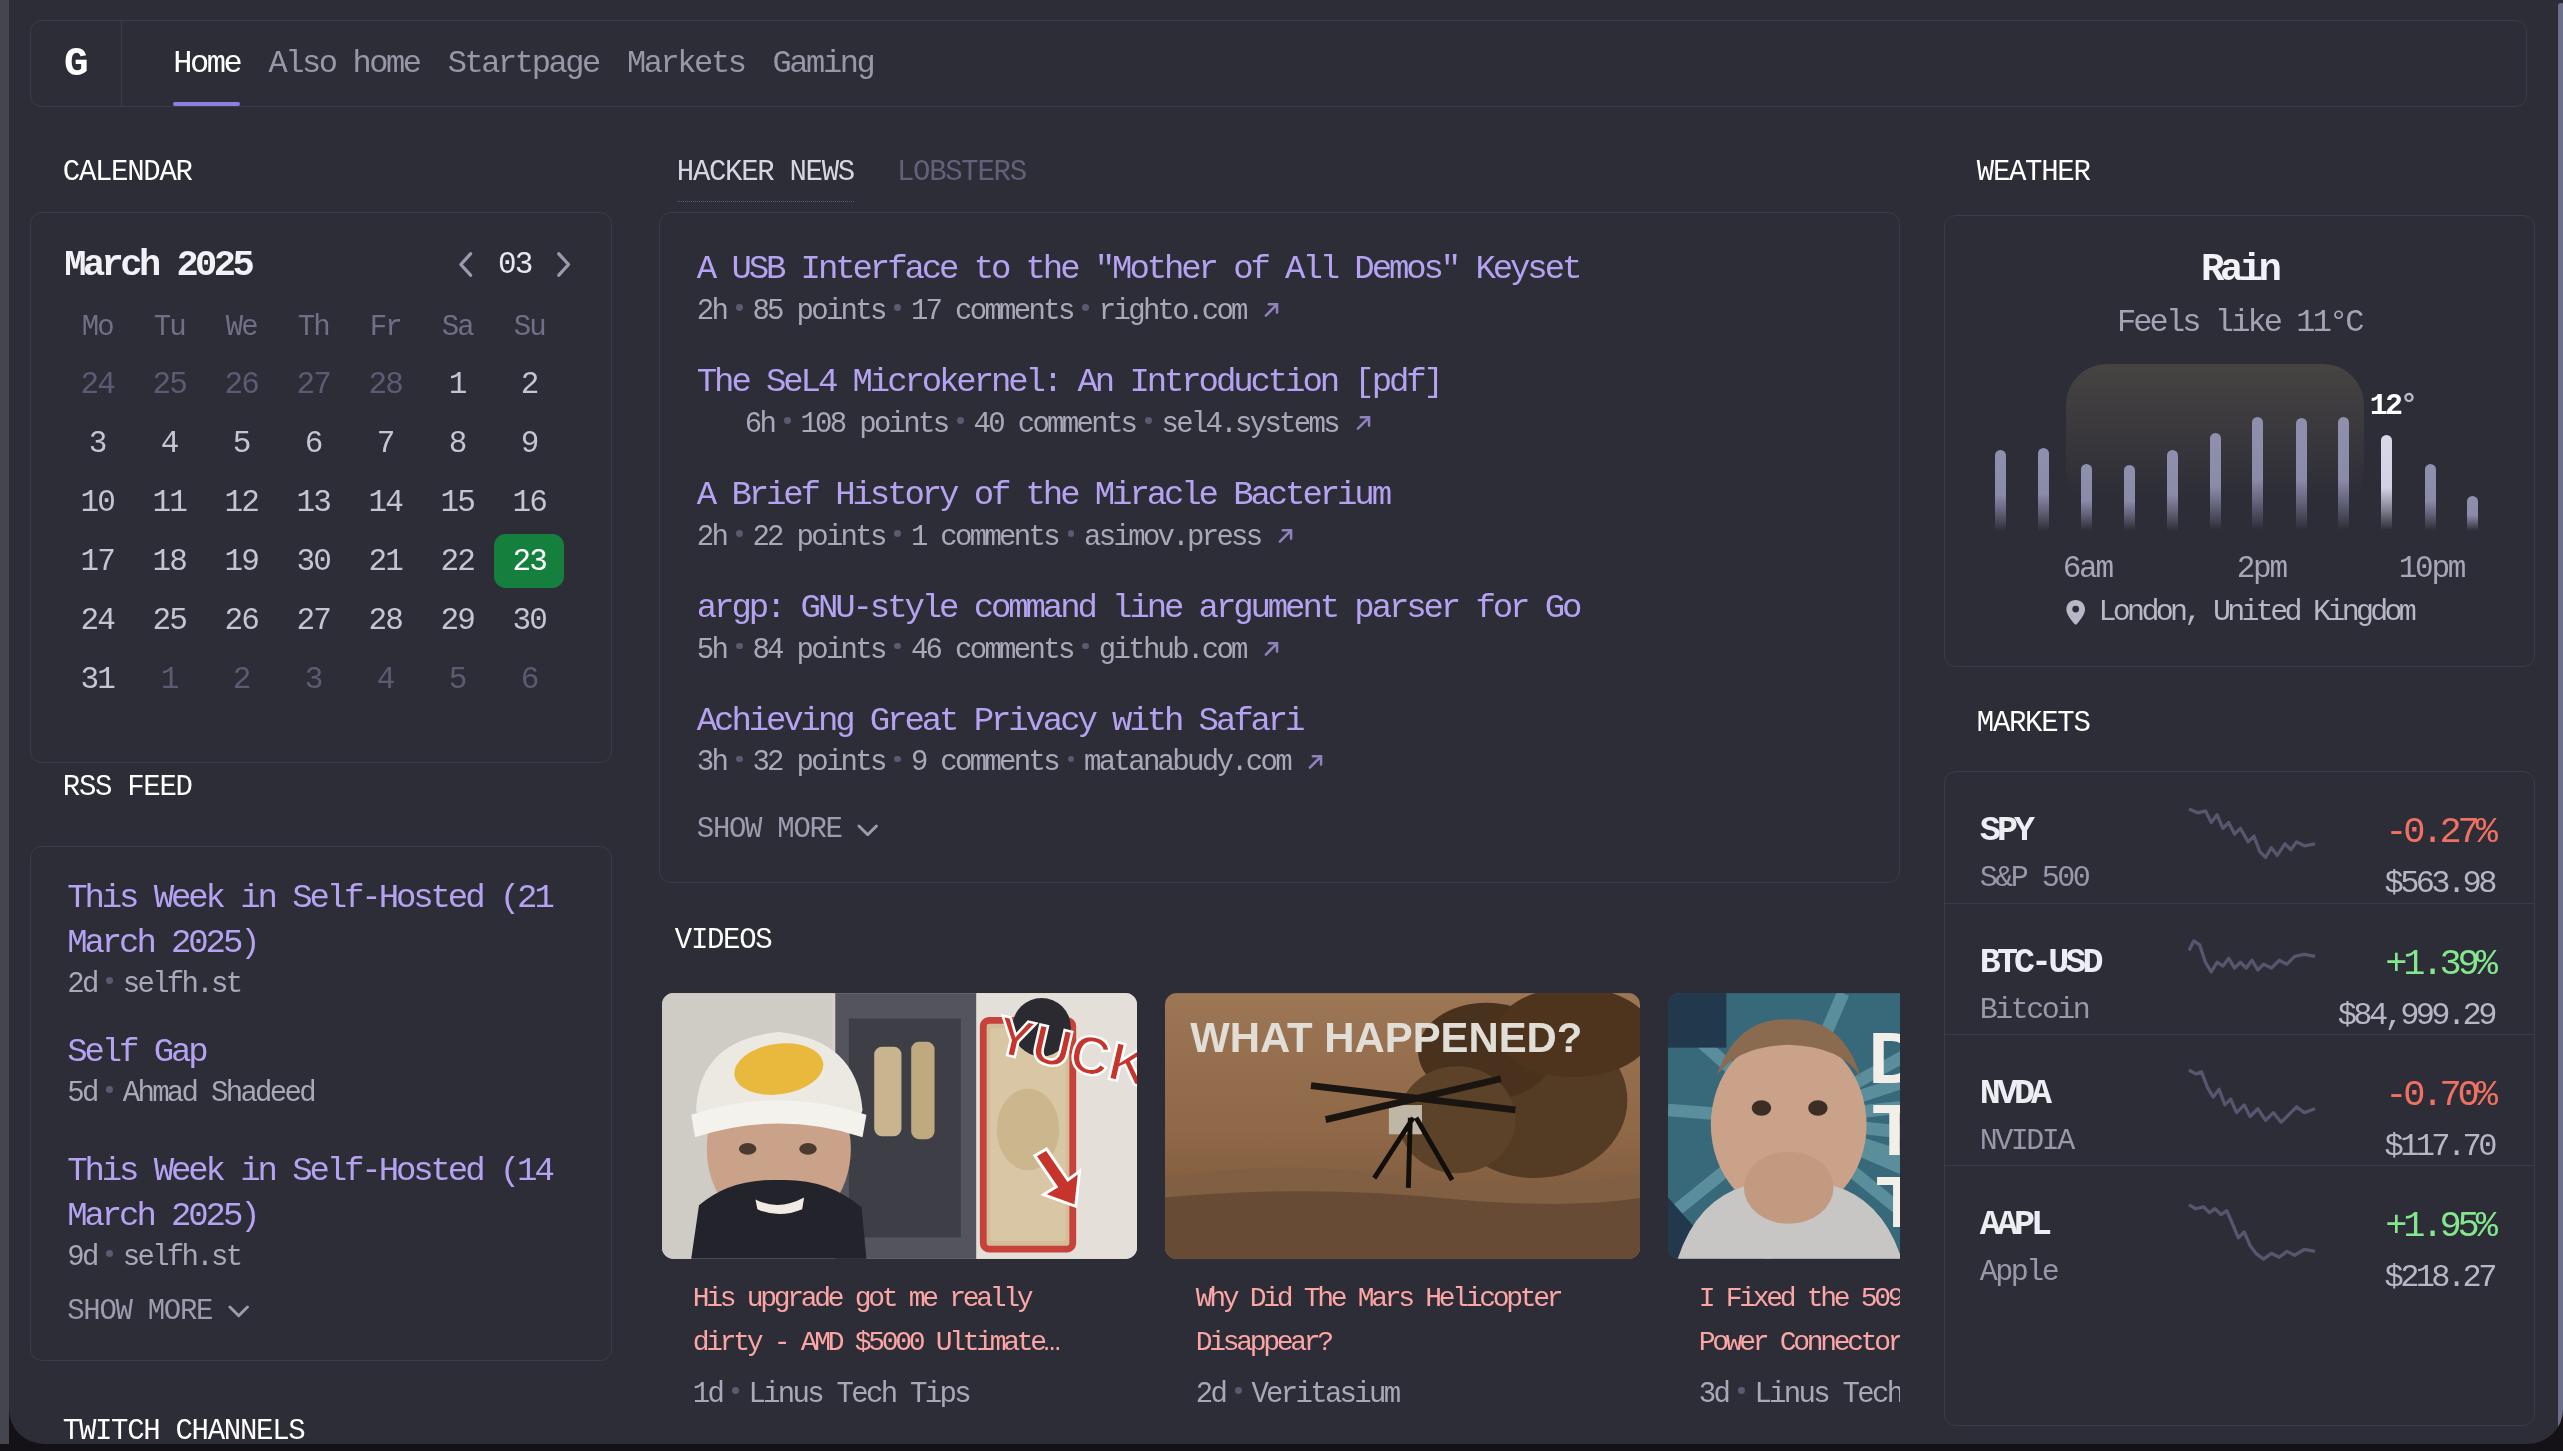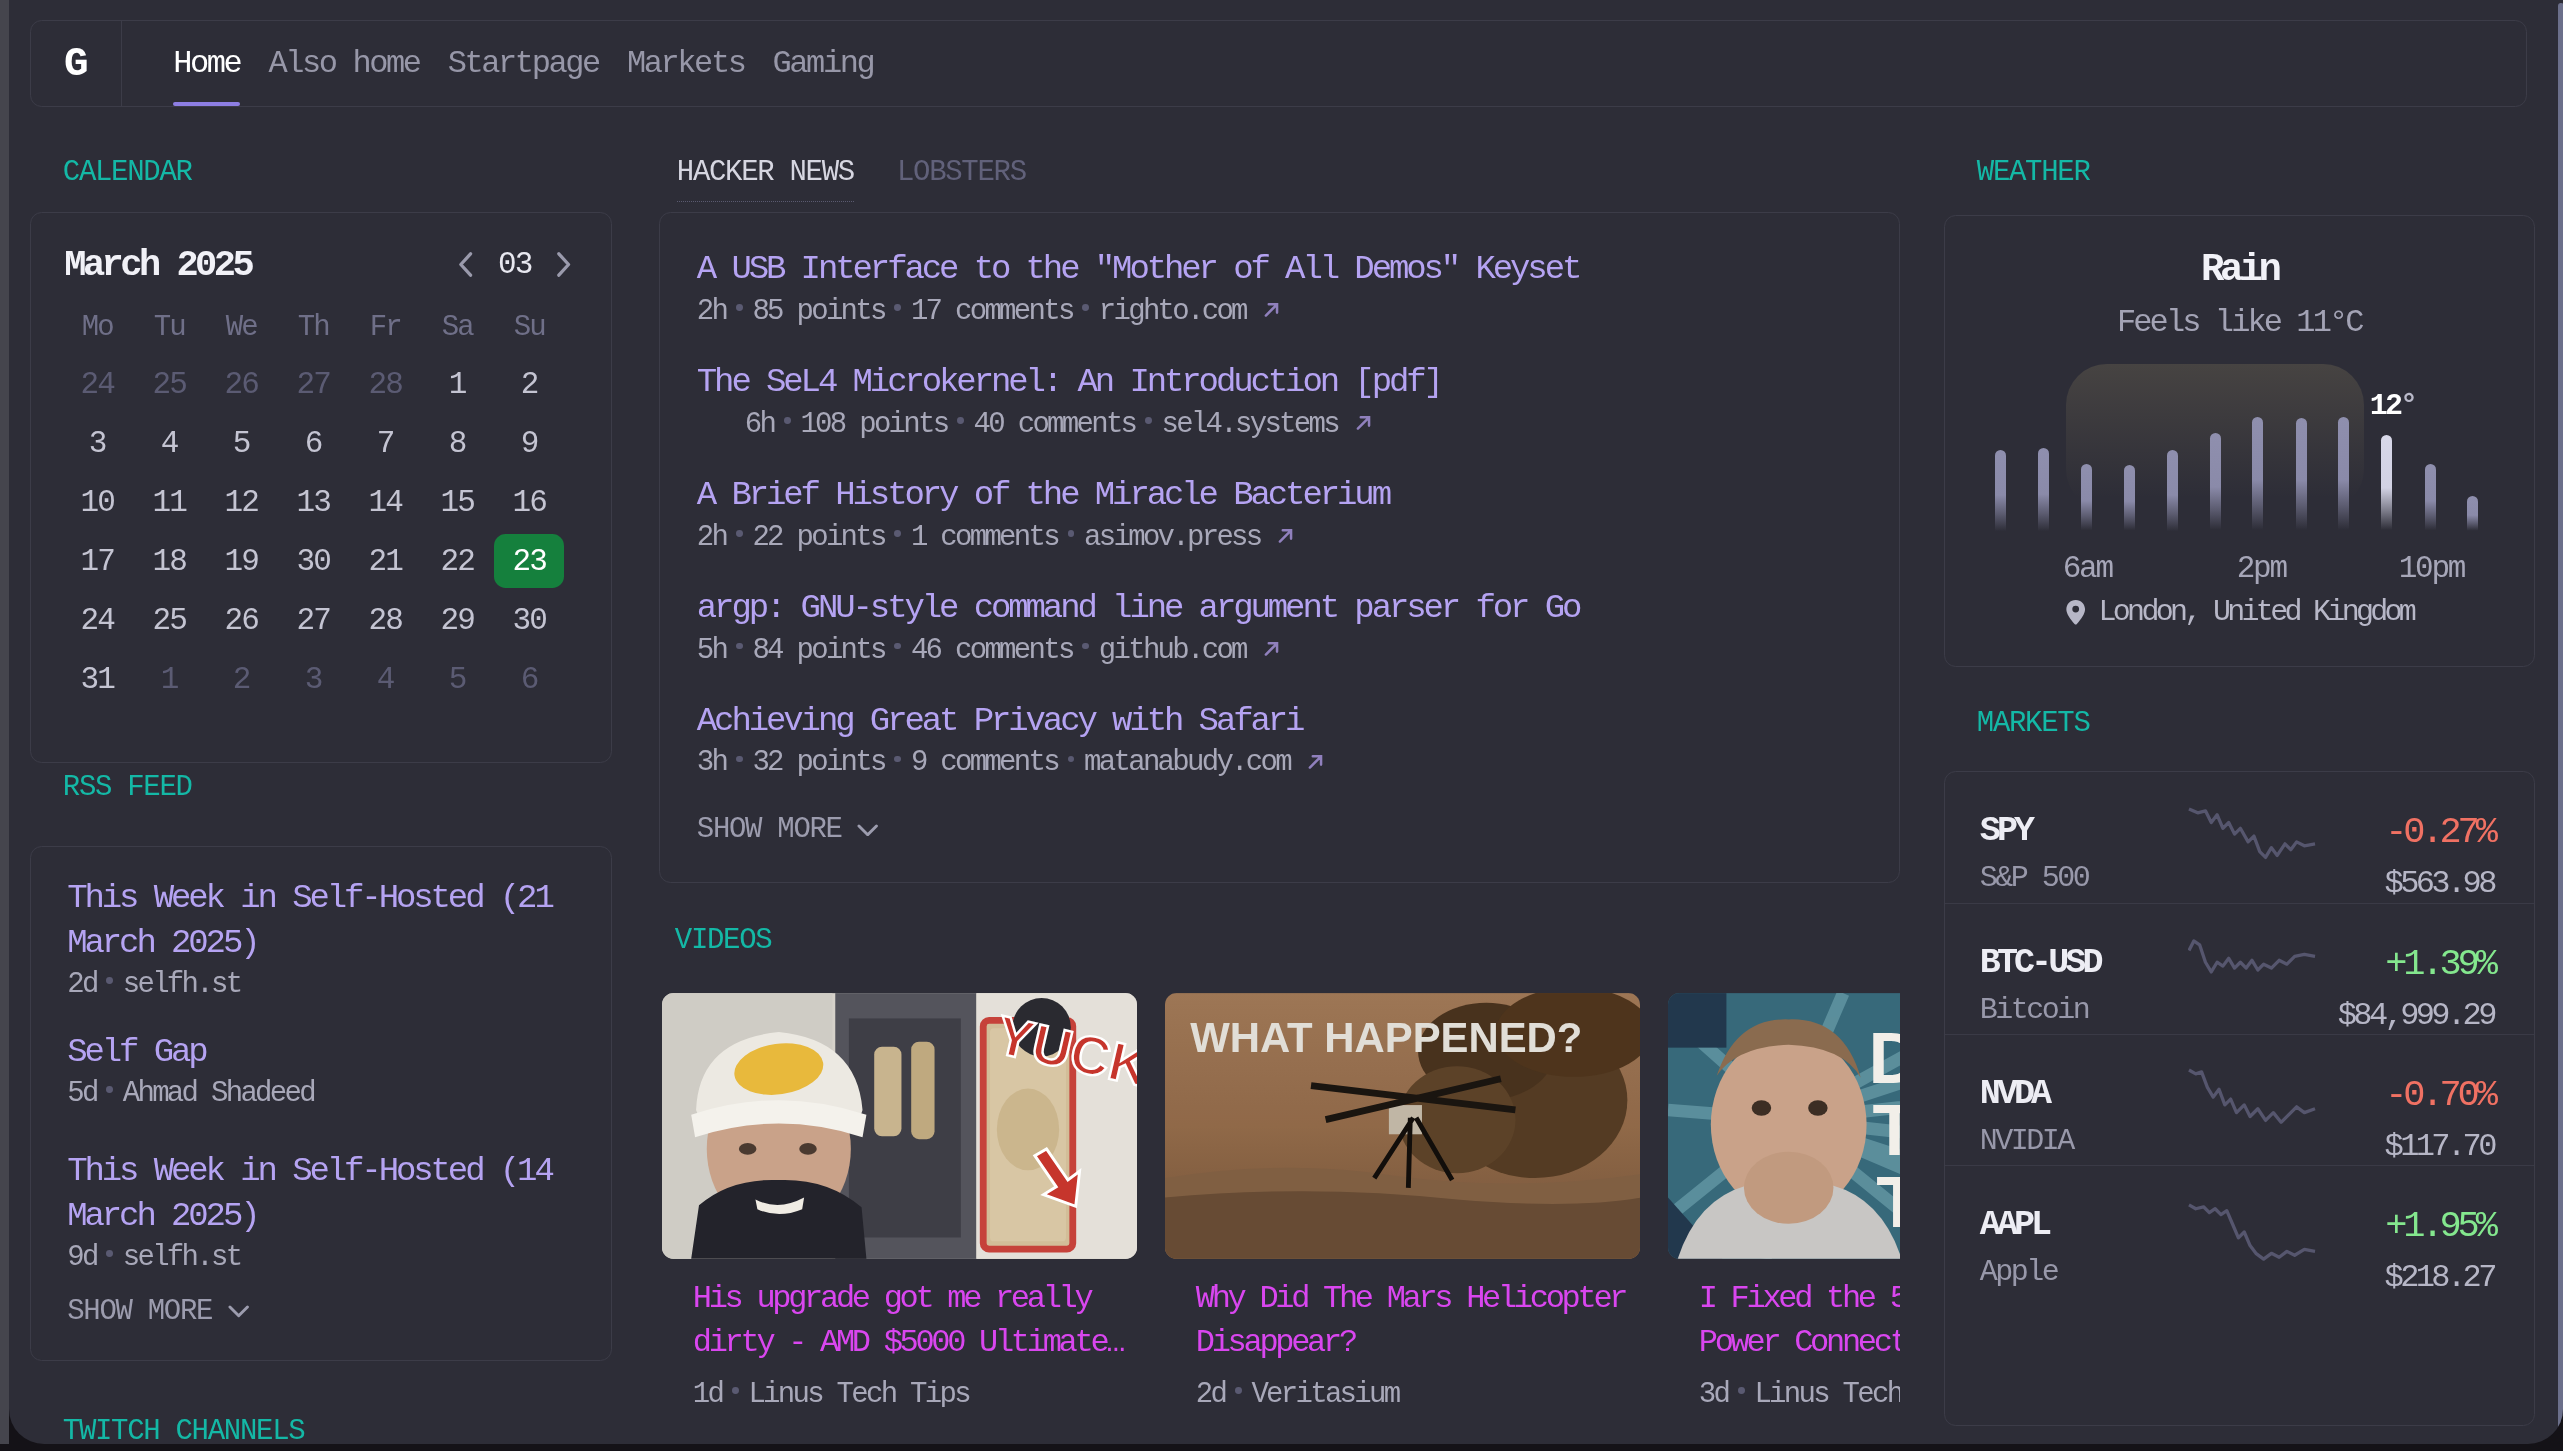--- a/index.html
+++ b/index.html
@@ -18,21 +18,21 @@
   border:1px solid #3c3c48; border-radius:11.7px; }
 .logo { position:absolute; left:0; top:0; width:91px; height:85px; border-right:1px solid #3c3c48;
   display:flex; align-items:center; justify-content:center;
   color:#fff; font-size:41px; font-weight:bold; }
 .nav { position:absolute; left:142px; top:0; height:85px; display:flex; gap:28px; align-items:center; }
 .nav a { font-size:32px; letter-spacing:-2.4px; color:#9797a8; text-decoration:none; position:relative; display:flex; align-items:center; height:100%; }
 .nav a.active { color:#ffffff; }
 .nav a.active:after { content:""; position:absolute; left:0; right:0; bottom:0px; height:4.9px; background:#8d7ee3; border-radius:2.9px; }
 
 
-.widget-label { position:absolute; font-size:29px; letter-spacing:-1.3px; color:#14b8a6; }
+.widget-label { position:absolute; font-size:29px; letter-spacing:-1.3px; color:#ffffff; }
 .card { position:absolute; border:1px solid #3c3c48; border-radius:11.7px; }
 
 
 .cal-head { display:flex; align-items:center; margin:29px 37px 0 33px; height:45px; }
 .cal-title { font-size:37px; letter-spacing:-3.5px; font-weight:bold; color:#f1f1f7; }
 .cal-ctl { margin-left:auto; display:flex; align-items:center; gap:21.4px; }
 .cal-month { font-size:31px; letter-spacing:-1.9px; color:#e8e8f0; }
 .cal-grid { display:grid; grid-template-columns:repeat(7,72px); margin:0 0 0 30px; text-align:center; }
 .cal-grid .wd { color:#6f6f88; font-size:29px; letter-spacing:-1.9px; height:54px; line-height:54px;}
 .cal-grid .d { color:#c4c4d2; font-size:31px; letter-spacing:-1.9px; height:59px; display:flex; align-items:center; justify-content:center; }
@@ -52,21 +52,21 @@
 .mrow { display:flex; align-items:flex-start; height:131px; padding:39px 40px 0 35px; position:relative;gap:36px; }
 .mrow + .mrow { border-top:1px solid #3a3a46; }
 .msym { font-size:35px; letter-spacing:-3.9px; font-weight:bold; color:#ededf4; }
 .mname { font-size:30px; letter-spacing:-2.5px; color:#9898aa; margin-top:9.7px; }
 .mchange { font-size:37px; letter-spacing:-4.1px; text-align:right; }
 .mprice { font-size:32px; letter-spacing:-3.6px; color:#b6b6c6; text-align:right; margin-top:11.7px; }
 .green { color:#84e78e; }
 .red { color:#f07163; }
 
 
-.vid-title { font-size:32px; letter-spacing:-3.3px; line-height:44px; color:#d946ef; }
+.vid-title { font-size:28px; letter-spacing:-3.3px; line-height:44px; color:#fca5a5; }
 .vid-meta { font-size:29px; letter-spacing:-2.7px; color:#a8a8b9; }
 .thumb { width:475px; height:266px; border-radius:11.7px; overflow:hidden; position:relative; }
 
 
 .wbar { position:absolute; width:11.7px; border-radius:5.8px 5.8px 0 0;
   background:linear-gradient(180deg, #8f8fae 0%, #8a8aa9 55%, rgba(138,138,169,0.5) 78%, rgba(138,138,169,0) 99%); }
 .wbar.lit { background:linear-gradient(180deg, #d8d8e9 0%, #d2d2e4 55%, rgba(210,210,228,0.5) 78%, rgba(210,210,228,0) 99%); }
 .whour { position:absolute; font-size:31px; letter-spacing:-2.3px; color:#a6a6b8; }
 .spark { position:absolute; left:243px; top:29px; }
 </style>

